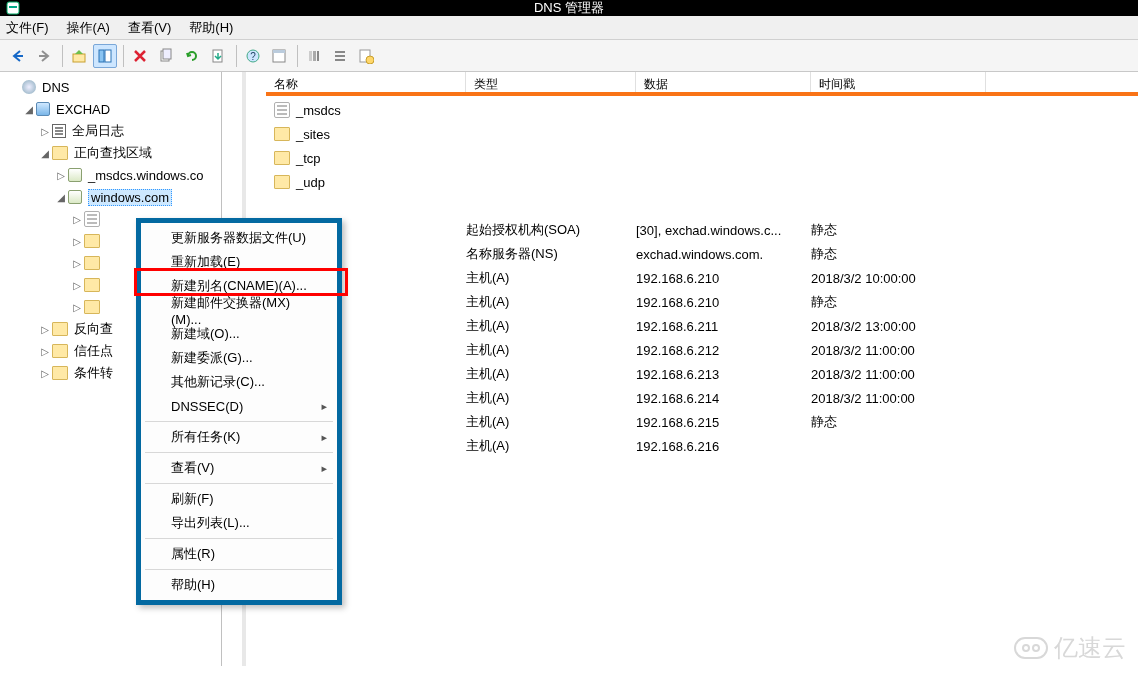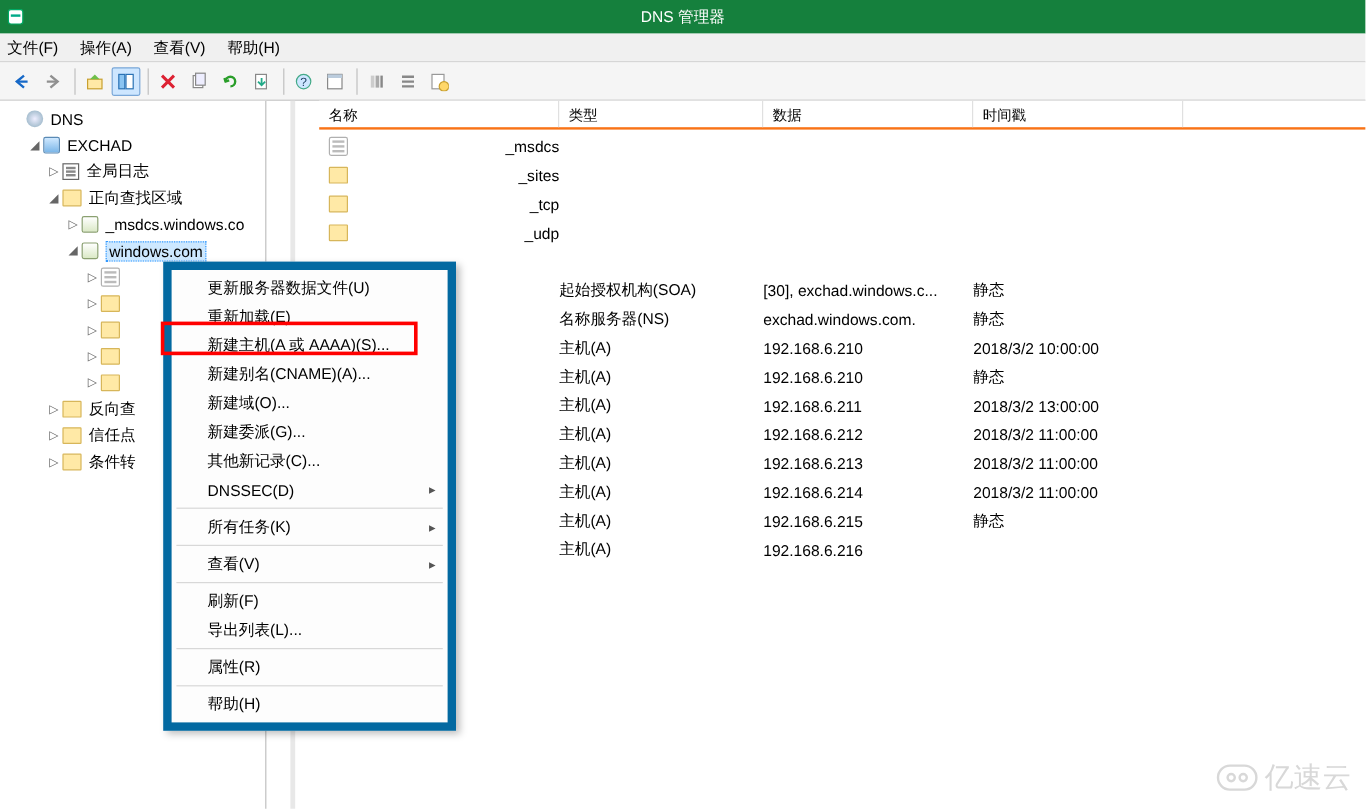--- a/index.html
+++ b/index.html
@@ -2,21 +2,21 @@
 <html><head>
 <meta charset="utf-8">
 <style>
   * { box-sizing: border-box; }
   body {
     margin: 0; font-family: "Microsoft YaHei", "Segoe UI", Tahoma, sans-serif;
     font-size: 12px; color: #000; background: #fff;
     width: 1138px; height: 674px; overflow: hidden; position: relative;
   }
   .titlebar {
-    height: 28px; background: #15803d; color: #fff;
+    height: 16px; background: #000000; color: #fff;
     display: flex; align-items: center; padding-left: 6px;
   }
   .titlebar .icon { width: 14px; height: 14px; margin-right: 4px; display:inline-block; }
   .titlebar .title { position: absolute; left: 50%; transform: translateX(-50%); font-size: 13px; }
   .menubar {
     height: 24px; background: #f0f0f0; display: flex; align-items: center;
     padding: 0 6px; border-bottom: 1px solid #d0d0d0; font-size: 13px;
   }
   .menubar .menu-item { margin-right: 18px; cursor: default; }
   .toolbar {
@@ -35,35 +35,35 @@
   .content {
     display: flex; height: calc(100% - 80px); gap: 20px;
   }
   .tree-pane {
     width: 222px; border-right: 1px solid #c0c0c0; overflow: hidden;
     background: #fff; padding-top: 4px; position: relative;
   }
   .splitter { width: 4px; background: #e8e8e8; cursor: col-resize; }
   .list-pane { flex: 1; background: #fff; position: relative; }
   .col-headers {
-    height: 24px; display: flex; border-bottom: 2px solid #f97316;
+    height: 24px; display: flex; border-bottom: 4px solid #f97316;
     background: #fff; font-size: 12px;
   }
   .col-headers .ch {
     padding: 4px 8px; border-right: 1px solid #e0e0e0;
   }
   .ch0 { width: 200px; }
   .ch1 { width: 170px; }
   .ch2 { width: 175px; }
   .ch3 { width: 175px; }
   .rows { padding-top: 2px; }
   .row {
     display: flex; height: 24px; align-items: center; font-size: 13px;
   }
-  .row .c0 { width: 200px; padding-left: 8px; display: flex; align-items: center; justify-content: space-between; }
+  .row .c0 { width: 200px; padding-left: 8px; display: flex; align-items: center; }
   .row .c1 { width: 170px; }
   .row .c2 { width: 175px; }
   .row .c3 { width: 175px; }
   .folder-ico {
     width: 16px; height: 14px; background: #ffe9a6; border: 1px solid #d7b65a;
     border-radius: 1px; margin-right: 6px; display: inline-block;
   }
   .server-ico {
     width: 14px; height: 14px; display: inline-block; margin-right: 6px;
     background: linear-gradient(#cfe8ff,#7ab6e8); border:1px solid #5a8ab5; border-radius:2px;
@@ -92,22 +92,22 @@
   }
   .tree-row.sel .label {
     background: #cde8ff; border: 1px dotted #3399ff; padding: 0 2px;
   }
   .tw { width: 14px; display: inline-flex; justify-content: center; color: #666; font-size: 10px; }
   .indent1 { padding-left: 22px; }
   .indent2 { padding-left: 38px; }
   .indent3 { padding-left: 54px; }
   .indent4 { padding-left: 70px; }
   .context-menu {
-    position: absolute; top: 218px; left: 136px; width: 244px;
-    background: #fdfdfd; border: 7px solid #0369a1;
+    position: absolute; top: 218px; left: 136px; width: 206px;
+    background: #fdfdfd; border: 5px solid #0369a1;
     box-shadow: 3px 3px 6px rgba(0,0,0,0.25); z-index: 50;
     padding: 3px 2px; font-size: 13px;
   }
   .cm-item {
     height: 24px; display: flex; align-items: center; padding: 0 22px 0 28px;
     position: relative; cursor: default;
   }
   .cm-item.arrow::after {
     content: "▸"; position: absolute; right: 8px; color: #555; font-size: 11px;
   }
@@ -408,22 +408,22 @@
           <span class="c2">192.168.6.216</span>
           <span class="c3"></span>
         </div>
     </div>
   </div>
 </div>
 
 <div class="context-menu">
   <div class="cm-item">更新服务器数据文件(U)</div>
   <div class="cm-item">重新加载(E)</div>
-  <div class="cm-item">新建主机(A 或 AAAA)(S)...</div>
   <div class="cm-item">新建别名(CNAME)(A)...</div>
+  <div class="cm-item">新建邮件交换器(MX)(M)...</div>
   <div class="cm-item">新建域(O)...</div>
   <div class="cm-item">新建委派(G)...</div>
   <div class="cm-item">其他新记录(C)...</div>
   <div class="cm-item arrow">DNSSEC(D)</div>
   <div class="cm-sep"></div>
   <div class="cm-item arrow">所有任务(K)</div>
   <div class="cm-sep"></div>
   <div class="cm-item arrow">查看(V)</div>
   <div class="cm-sep"></div>
   <div class="cm-item">刷新(F)</div>

